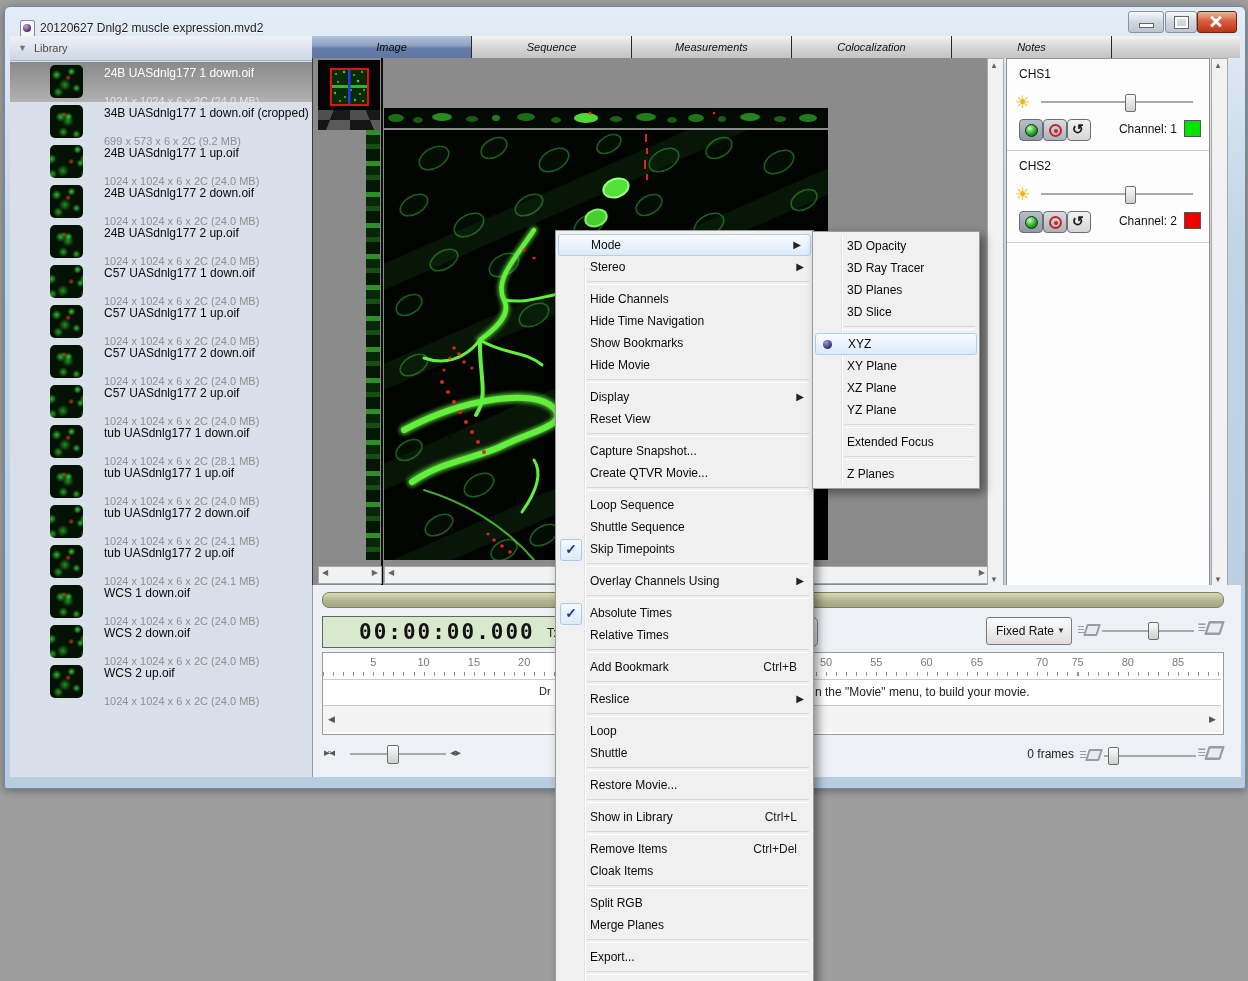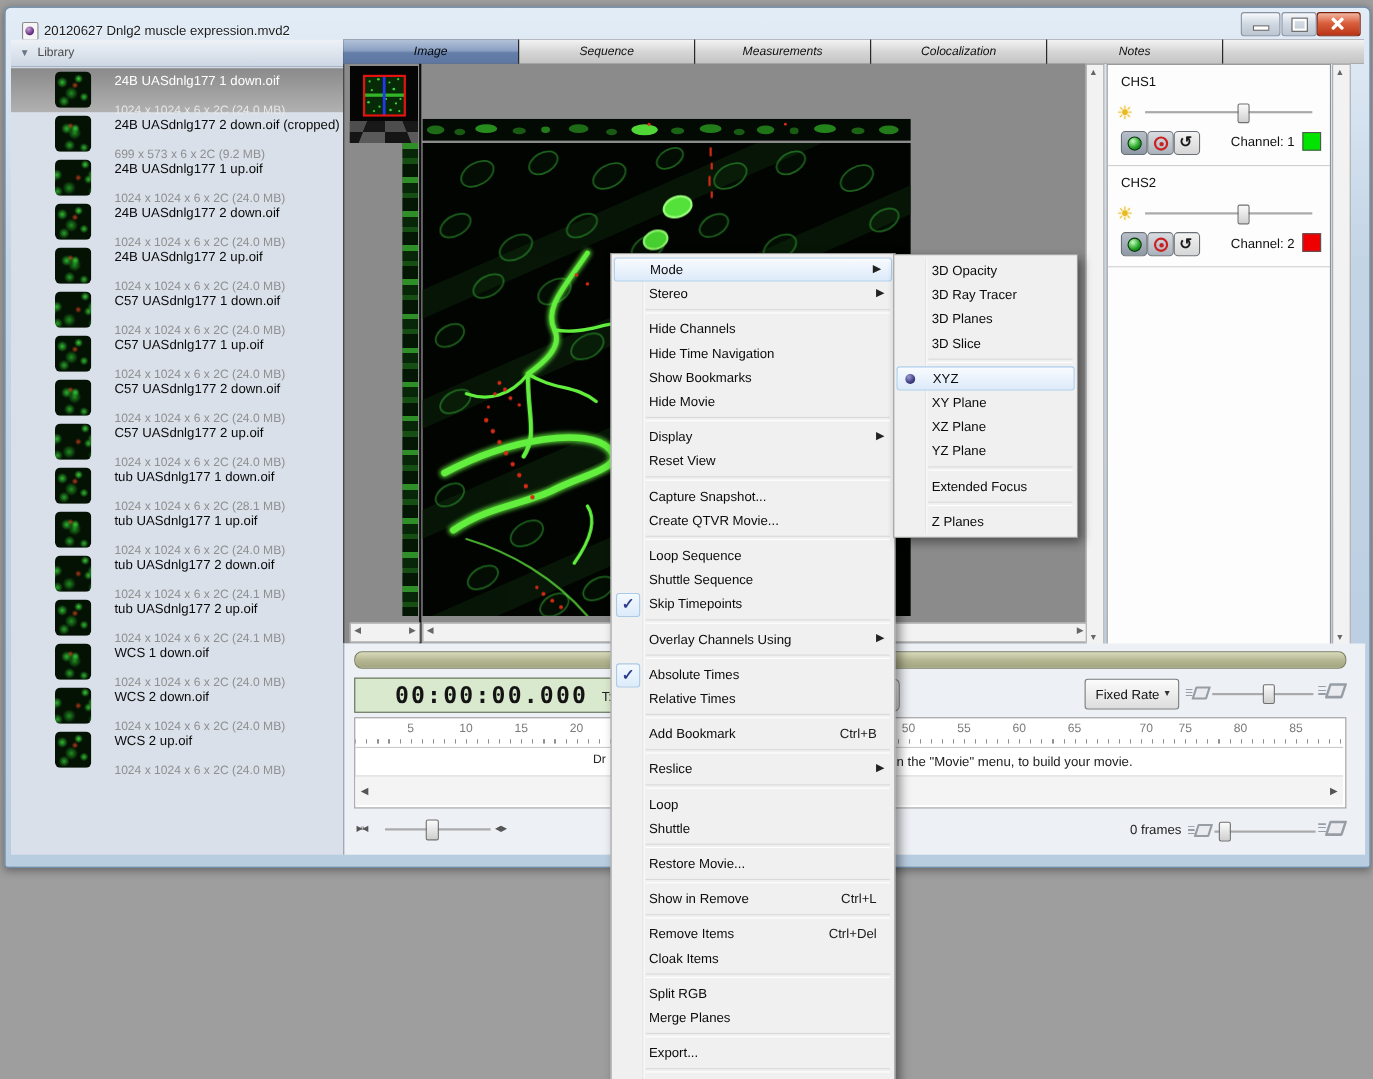--- a/index.html
+++ b/index.html
@@ -172,21 +172,21 @@
         <div class="lib-item selected">
           <div class="thumb v0"></div>
           <div class="lib-text">
             <div class="lib-title">24B UASdnlg177 1 down.oif</div>
             <div class="lib-info">1024 x 1024 x 6 x 2C (24.0 MB)</div>
           </div>
         </div>
         <div class="lib-item">
           <div class="thumb v1"></div>
           <div class="lib-text">
-            <div class="lib-title">24B UASdnlg177 2 down.oif (cropped)</div>
+            <div class="lib-title">34B UASdnlg177 1 down.oif (cropped)</div>
             <div class="lib-info">699 x 573 x 6 x 2C (9.2 MB)</div>
           </div>
         </div>
         <div class="lib-item">
           <div class="thumb v2"></div>
           <div class="lib-text">
             <div class="lib-title">24B UASdnlg177 1 up.oif</div>
             <div class="lib-info">1024 x 1024 x 6 x 2C (24.0 MB)</div>
           </div>
         </div>
@@ -614,21 +614,21 @@
       <div class="menu-sep"></div>
       <div class="menu-item"><span class="mi-gutter"></span><span class="mi-label">Add Bookmark</span><span class="mi-shortcut">Ctrl+B</span></div>
       <div class="menu-sep"></div>
       <div class="menu-item"><span class="mi-gutter"></span><span class="mi-label">Reslice</span><span class="mi-arrow">▶</span></div>
       <div class="menu-sep"></div>
       <div class="menu-item"><span class="mi-gutter"></span><span class="mi-label">Loop</span></div>
       <div class="menu-item"><span class="mi-gutter"></span><span class="mi-label">Shuttle</span></div>
       <div class="menu-sep"></div>
       <div class="menu-item"><span class="mi-gutter"></span><span class="mi-label">Restore Movie...</span></div>
       <div class="menu-sep"></div>
-      <div class="menu-item"><span class="mi-gutter"></span><span class="mi-label">Show in Remove</span><span class="mi-shortcut">Ctrl+L</span></div>
+      <div class="menu-item"><span class="mi-gutter"></span><span class="mi-label">Show in Library</span><span class="mi-shortcut">Ctrl+L</span></div>
       <div class="menu-sep"></div>
       <div class="menu-item"><span class="mi-gutter"></span><span class="mi-label">Remove Items</span><span class="mi-shortcut">Ctrl+Del</span></div>
       <div class="menu-item"><span class="mi-gutter"></span><span class="mi-label">Cloak Items</span></div>
       <div class="menu-sep"></div>
       <div class="menu-item"><span class="mi-gutter"></span><span class="mi-label">Split RGB</span></div>
       <div class="menu-item"><span class="mi-gutter"></span><span class="mi-label">Merge Planes</span></div>
       <div class="menu-sep"></div>
       <div class="menu-item"><span class="mi-gutter"></span><span class="mi-label">Export...</span></div>
       <div class="menu-sep"></div>
       <div class="menu-item">

